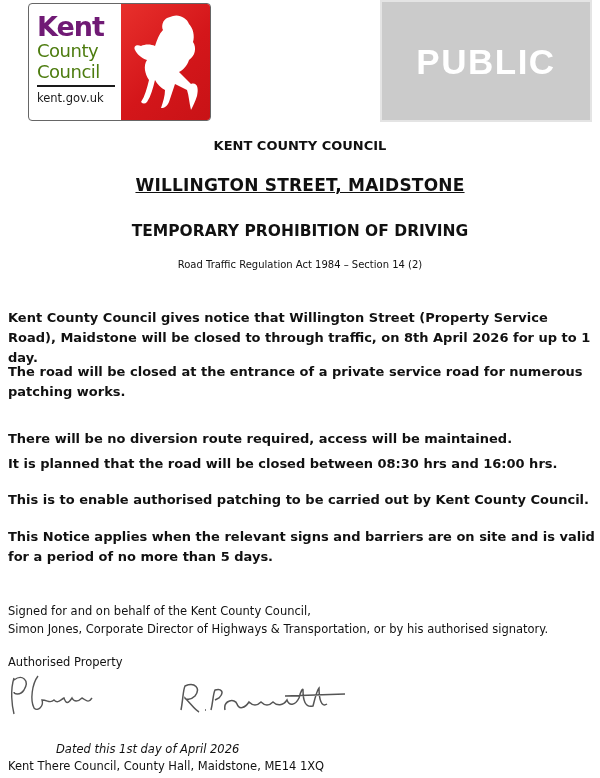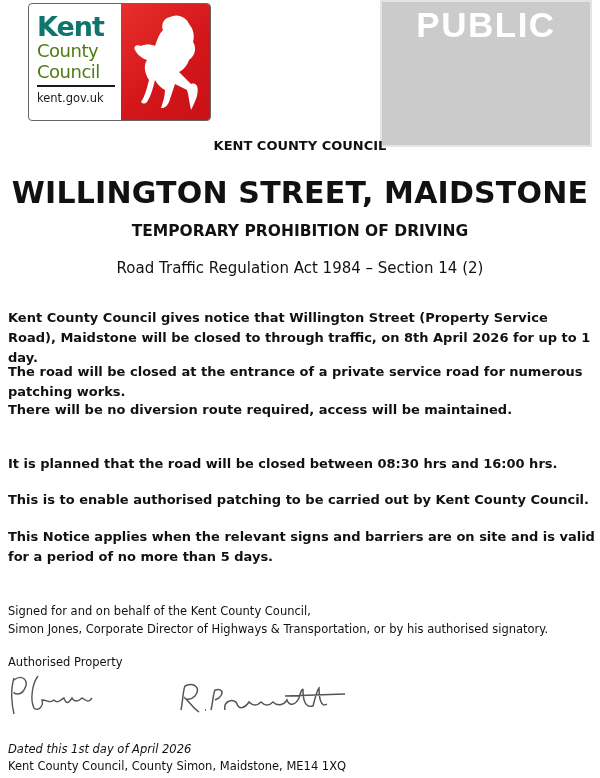--- a/index.html
+++ b/index.html
@@ -1,40 +1,40 @@
 <!DOCTYPE html>
 <html><head>
   <meta charset="utf-8">
   <style>
     html, body { margin: 0; padding: 0; background: #ffffff; }
     body { width: 600px; height: 778px; position: relative; overflow: hidden;
            font-family: "DejaVu Sans", sans-serif; color: #111; }
     .logo { position: absolute; left: 28px; top: 3px; width: 181px; height: 116px;
             border: 1px solid #666; border-radius: 4px; overflow: hidden; display: flex; background:#fff; }
     .logo-left { width: 92px; padding: 10px 0 0 8px; box-sizing: border-box; }
-    .logo-kent { font-family: "DejaVu Sans", sans-serif; font-weight: bold; font-size: 27px; line-height: 26px; letter-spacing: -1px; color:#0f766e; }
+    .logo-kent { font-family: "DejaVu Sans", sans-serif; font-weight: bold; font-size: 27px; line-height: 26px; letter-spacing: -1px; color:#701a75; }
     .logo-cc { font-size: 18px; line-height: 21px; color:#4d7c0f; letter-spacing:-0.5px; }
     .logo-rule { width: 78px; height: 2px; background:#1a1a1a; margin: 3px 0 4px; }
     .logo-url { font-size: 11.5px; color:#1a1a1a; }
     .logo-right { flex: 1; background: linear-gradient(135deg, #e8302c 0%, #d4161a 55%, #c81216 100%); position: relative; }
     .logo-right svg { position:absolute; left:6px; top:6px; }
-    .notice { position: absolute; left: 380px; top: 0; width: 212px; height: 147px;
+    .notice { position: absolute; left: 380px; top: 0; width: 212px; height: 122px;
               background: #cbcbcb; border: 2px solid #e4e4e4; box-sizing: border-box;
-              display:flex; flex-direction:column; align-items:center; }
+              display:flex; flex-direction:column; align-items:center; justify-content:center; }
     .notice span { font-family: "Liberation Sans", sans-serif; font-weight: bold; color:#fff;
                    font-size: 35px; line-height: 45px; letter-spacing: 1.5px; }
     .center { position:absolute; left:0; width:600px; text-align:center; }
     .h1 { top: 138px; font-weight:bold; font-size: 13px; }
-    .h2 { top: 175px; font-weight:bold; font-size: 30px; letter-spacing: 0.2px; }
+    .h2 { top: 175px; font-weight:bold; font-size: 17px; letter-spacing: 0.2px; text-decoration: underline; }
     .h3 { top: 222px; font-weight:bold; font-size: 15.5px; }
-    .act { top: 259px; font-size: 15px; }
+    .act { top: 259px; font-size: 10px; }
     .para { position:absolute; left: 8px; width: 588px; font-weight:bold; font-size: 13px; line-height: 20px; }
     .small { position:absolute; left: 8px; font-size: 11.5px; line-height: 19px; }
     .sig { position:absolute; }
-    .italic { font-style: italic; }
+    .italic { font-style: italic; margin-left: 48px; }
   </style>
 </head>
 <body>
 
 <div class="logo">
   <div class="logo-left">
     <div class="logo-kent">Kent</div>
     <div class="logo-cc">County</div>
     <div class="logo-cc">Council</div>
     <div class="logo-rule"></div>
@@ -51,30 +51,30 @@
   <span>PUBLIC</span>
 </div>
 
 <div class="center h1">KENT COUNTY COUNCIL</div>
 <div class="center h2">WILLINGTON STREET, MAIDSTONE</div>
 <div class="center h3">TEMPORARY PROHIBITION OF DRIVING</div>
 <div class="center act">Road Traffic Regulation Act 1984 – Section 14 (2)</div>
 
 <div class="para" style="top:308px">Kent County Council gives notice that Willington Street (Property Service Road), Maidstone will be closed to through traffic, on 8th April 2026 for up to 1 day.</div>
 <div class="para" style="top:362px">The road will be closed at the entrance of a private service road for numerous patching works.</div>
-<div class="para" style="top:400px">There will be no diversion route required, access will be maintained.</div>
+<div class="para" style="top:429px">There will be no diversion route required, access will be maintained.</div>
 <div class="para" style="top:454px">It is planned that the road will be closed between 08:30 hrs and 16:00 hrs.</div>
 <div class="para" style="top:490px">This is to enable authorised patching to be carried out by Kent County Council.</div>
 <div class="para" style="top:527px">This Notice applies when the relevant signs and barriers are on site and is valid for a period of no more than 5 days.</div>
 
 <div class="small" style="top:602px">Signed for and on behalf of the Kent County Council,</div>
 <div class="small" style="top:620px">Simon Jones, Corporate Director of Highways &amp; Transportation, or by his authorised signatory.</div>
 <div class="small" style="top:653px">Authorised Property</div>
 
 <svg class="sig" style="left:8px;top:670px" width="110" height="50">
   <path d="M6 8 C2 20 4 36 6 44 M6 10 C14 4 22 10 16 20 C12 26 6 24 6 22 M30 6 C24 14 22 30 26 38 C30 42 36 36 34 30 C40 30 42 34 46 30 C50 34 52 30 56 28 C58 34 60 34 64 28 C66 32 70 32 74 28 C78 30 80 34 84 28" stroke="#555" stroke-width="1.4" fill="none"></path>
 </svg>
 <svg class="sig" style="left:175px;top:680px" width="180" height="40">
   <path d="M6 30 C8 20 8 10 10 6 C20 2 26 8 20 16 C16 20 10 20 10 18 C16 24 20 30 24 32 M30 30 L31 30 M36 30 C38 22 38 14 40 10 C46 8 50 12 44 18 L40 20 M50 30 C48 20 60 18 62 24 C64 30 70 28 74 22 C78 26 82 26 86 22 C90 26 94 26 98 22 C102 26 108 26 112 20 C114 26 120 26 124 18 C126 10 128 8 128 10 C128 20 130 28 138 26 C140 18 142 10 144 8 C144 18 146 28 152 24 M110 16 L170 14" stroke="#555" stroke-width="1.5" fill="none"></path>
 </svg>
 
 <div class="small italic" style="top:740px">Dated this 1st day of April 2026</div>
-<div class="small" style="top:757px">Kent County Council, County Simon, Maidstone, ME14 1XQ</div>
+<div class="small" style="top:757px">Kent There Council, County Hall, Maidstone, ME14 1XQ</div>
 
 </body></html>

